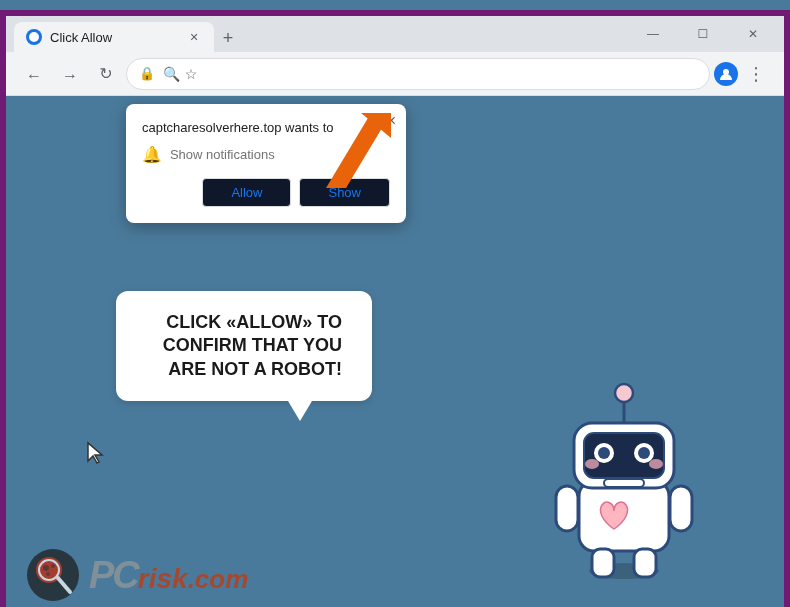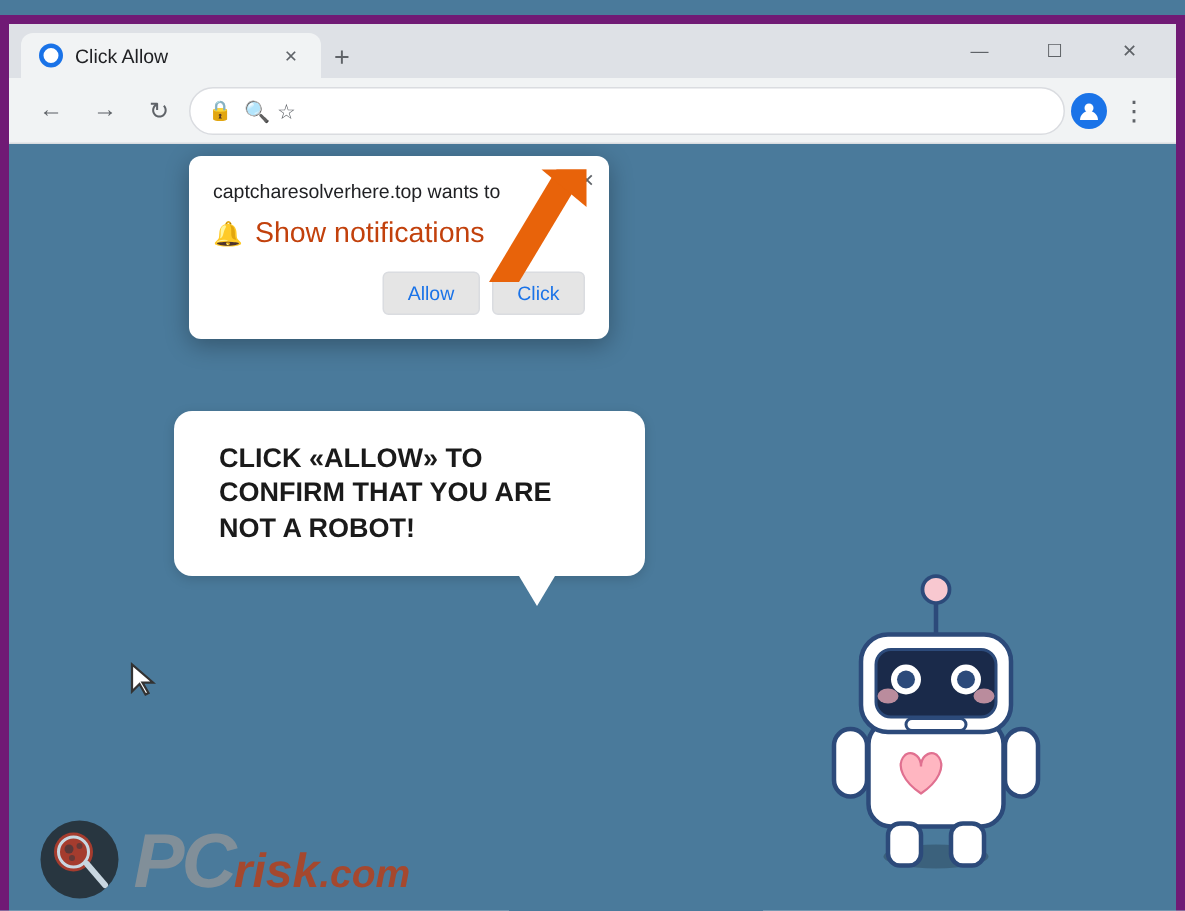--- a/index.html
+++ b/index.html
@@ -221,59 +221,59 @@
       gap: 8px;
       margin-bottom: 14px;
     }
 
     .bell-icon {
       font-size: 16px;
       color: #5f6368;
     }
 
     .popup-notification-text {
-      font-size: 19px;
-      color: #c2410c;
+      font-size: 13px;
+      color: #737373;
     }
 
     .popup-buttons {
       display: flex;
       gap: 8px;
       justify-content: flex-end;
     }
 
     .popup-btn {
-      padding: 6px 16px;
+      padding: 6px 28px;
       border-radius: 4px;
       border: 1px solid #dadce0;
-      background: #e5e5e5;
+      background: #0f172a;
       font-size: 13px;
       cursor: pointer;
       color: #1a73e8;
       font-weight: 500;
     }
 
     
     .orange-arrow {
       position: absolute;
       top: 12px;
       left: 310px;
       z-index: 200;
     }
 
     
     .speech-bubble {
       position: absolute;
-      top: 178px;
+      top: 195px;
       left: 110px;
       background: white;
       border-radius: 12px;
       padding: 20px 30px;
-      width: 314px;
-      text-align: left;
+      width: 256px;
+      text-align: right;
       box-shadow: 0 2px 8px rgba(0,0,0,0.15);
       z-index: 50;
     }
 
     .speech-bubble::after {
       content: '';
       position: absolute;
       bottom: -20px;
       right: 60px;
       border-width: 20px 12px 0 12px;
@@ -379,21 +379,21 @@
 
     <div class="notification-popup">
       <div class="popup-close">×</div>
       <div class="popup-title">captcharesolverhere.top wants to</div>
       <div class="popup-notification-row">
         <span class="bell-icon">🔔</span>
         <span class="popup-notification-text">Show notifications</span>
       </div>
       <div class="popup-buttons">
         <button class="popup-btn">Allow</button>
-        <button class="popup-btn">Click</button>
+        <button class="popup-btn">Show</button>
       </div>
     </div>
 
     <div class="orange-arrow">
       <svg width="80" height="90" viewBox="0 0 80 90">
         <defs>
           <marker id="arrowhead" markerWidth="10" markerHeight="7" refX="0" refY="3.5" orient="auto">
             <polygon points="0 0, 10 3.5, 0 7" fill="#e8630a"></polygon>
           </marker>
         </defs>
@@ -454,20 +454,20 @@
         <circle cx="23" cy="22" r="13" fill="#cc2200"></circle>
         <circle cx="23" cy="22" r="10" fill="#cc2200" stroke="white" stroke-width="2"></circle>
 
         <circle cx="20" cy="20" r="3" fill="#1a1a1a" opacity="0.6"></circle>
         <circle cx="27" cy="18" r="2" fill="#1a1a1a" opacity="0.5"></circle>
         <circle cx="22" cy="26" r="2" fill="#1a1a1a" opacity="0.5"></circle>
 
         <line x1="32" y1="30" x2="44" y2="44" stroke="white" stroke-width="4" stroke-linecap="round"></line>
       </svg>
       <div style="display:flex;align-items:baseline;">
-        <span style="font-size:51px;font-weight:900;font-style:italic;color:#999;letter-spacing:-2px;">PC</span>
-        <span style="font-size:32px;font-weight:700;font-style:italic;color:#cc3300;">risk</span>
+        <span style="font-size:38px;font-weight:900;font-style:italic;color:#999;letter-spacing:-2px;">PC</span>
+        <span style="font-size:28px;font-weight:700;font-style:italic;color:#cc3300;">risk</span>
         <span style="font-size:26px;font-weight:700;font-style:italic;color:#cc3300;">.com</span>
       </div>
     </div>
 
   </div>
 </div>
 
 </body></html>

